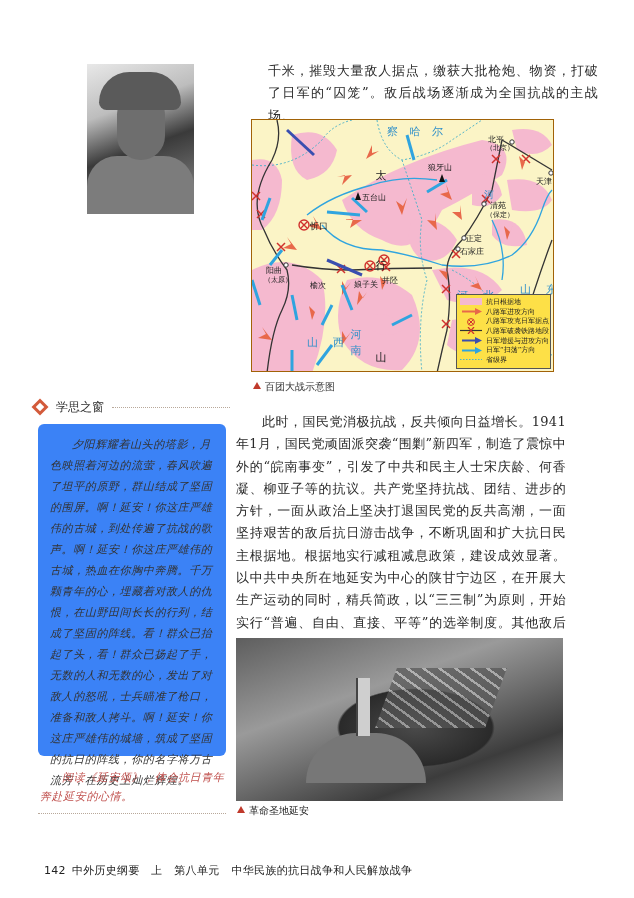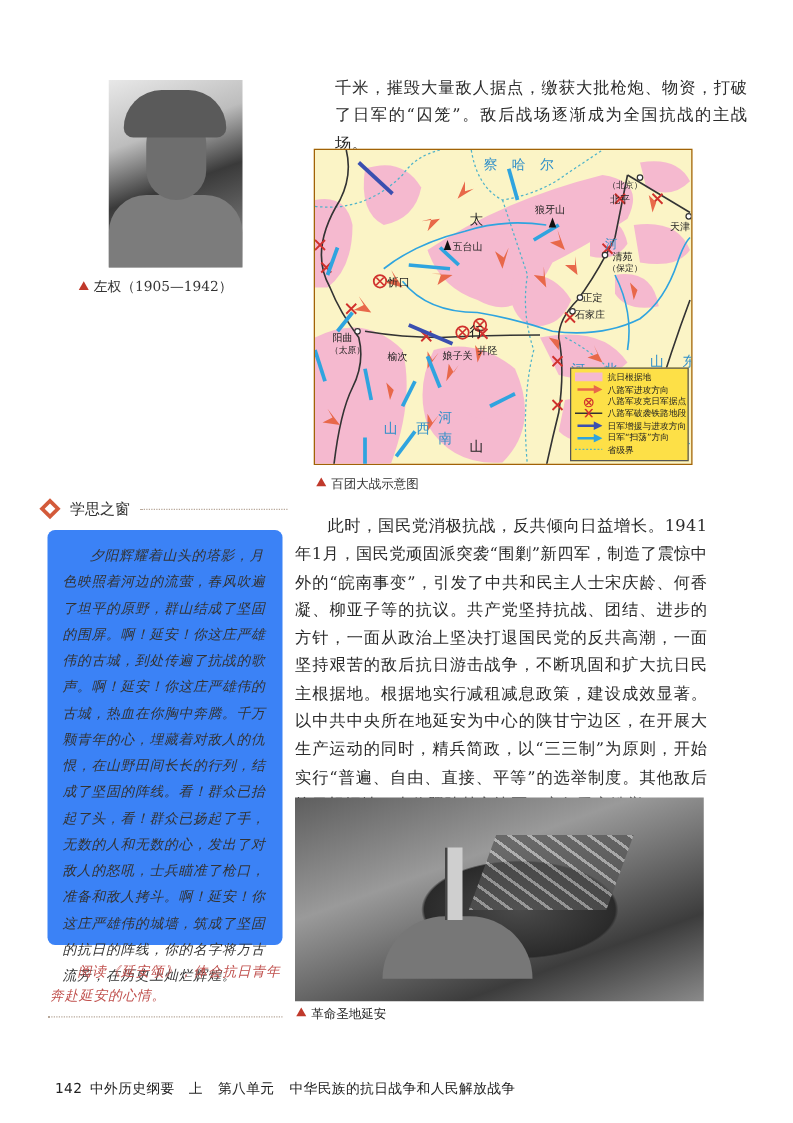--- a/index.html
+++ b/index.html
@@ -63,21 +63,20 @@
 </style>
 </head>
 <body>
 
 <div class="portrait">
   <div class="body"></div>
     <div class="face"></div>
     <div class="cap"></div>
 </div>
 <div class="bio">
-  <div class="title"><span class="caption-tri"></span><span>左权（1905—1942）</span></div>
 </div>
 
 <div class="sw-head">
   <span class="sw-icon"></span>
   <span class="sw-title">学思之窗</span>
   <span class="sw-dots"></span>
 </div>
 <div class="sw-box">
   <p>夕阳辉耀着山头的塔影，月色映照着河边的流萤，春风吹遍了坦平的原野，群山结成了坚固的围屏。啊！延安！你这庄严雄伟的古城，到处传遍了抗战的歌声。啊！延安！你这庄严雄伟的古城，热血在你胸中奔腾。千万颗青年的心，埋藏着对敌人的仇恨，在山野田间长长的行列，结成了坚固的阵线。看！群众已抬起了头，看！群众已扬起了手，无数的人和无数的心，发出了对敌人的怒吼，士兵瞄准了枪口，准备和敌人拷斗。啊！延安！你这庄严雄伟的城墙，筑成了坚固的抗日的阵线，你的名字将万古流芳，在历史上灿烂辉煌。</p>
 </div>
@@ -204,21 +203,21 @@
       <circle cx="260" cy="22" r="2.2"></circle>
       <circle cx="299" cy="53" r="2.2"></circle>
       <circle cx="232" cy="84" r="2.2"></circle>
       <circle cx="34" cy="145" r="2.2"></circle>
       <circle cx="212" cy="118" r="2.2"></circle>
       <circle cx="206" cy="129" r="2.2"></circle>
     </g>
   </svg>
 
   <span class="lbl prov" style="left:135px;top:4px;">察 哈 尔</span>
-  <span class="lbl" style="left:236px;top:14px;margin-top:20px;">北平</span>
+  <span class="lbl" style="left:236px;top:14px;">北平</span>
   <span class="lbl" style="left:234px;top:23px;font-size:7px;">（北京）</span>
   <span class="lbl" style="left:284px;top:56px;">天津</span>
   <span class="lbl" style="left:176px;top:42px;">狼牙山</span>
   <span class="lbl" style="left:110px;top:72px;">五台山</span>
   <span class="lbl" style="left:238px;top:80px;">清苑</span>
   <span class="lbl" style="left:234px;top:90px;font-size:7px;">（保定）</span>
   <span class="lbl" style="left:58px;top:100px;font-size:9px;">忻口</span>
   <span class="lbl" style="left:14px;top:145px;">阳曲</span>
   <span class="lbl" style="left:12px;top:155px;font-size:7px;">（太原）</span>
   <span class="lbl" style="left:58px;top:160px;">榆次</span>

